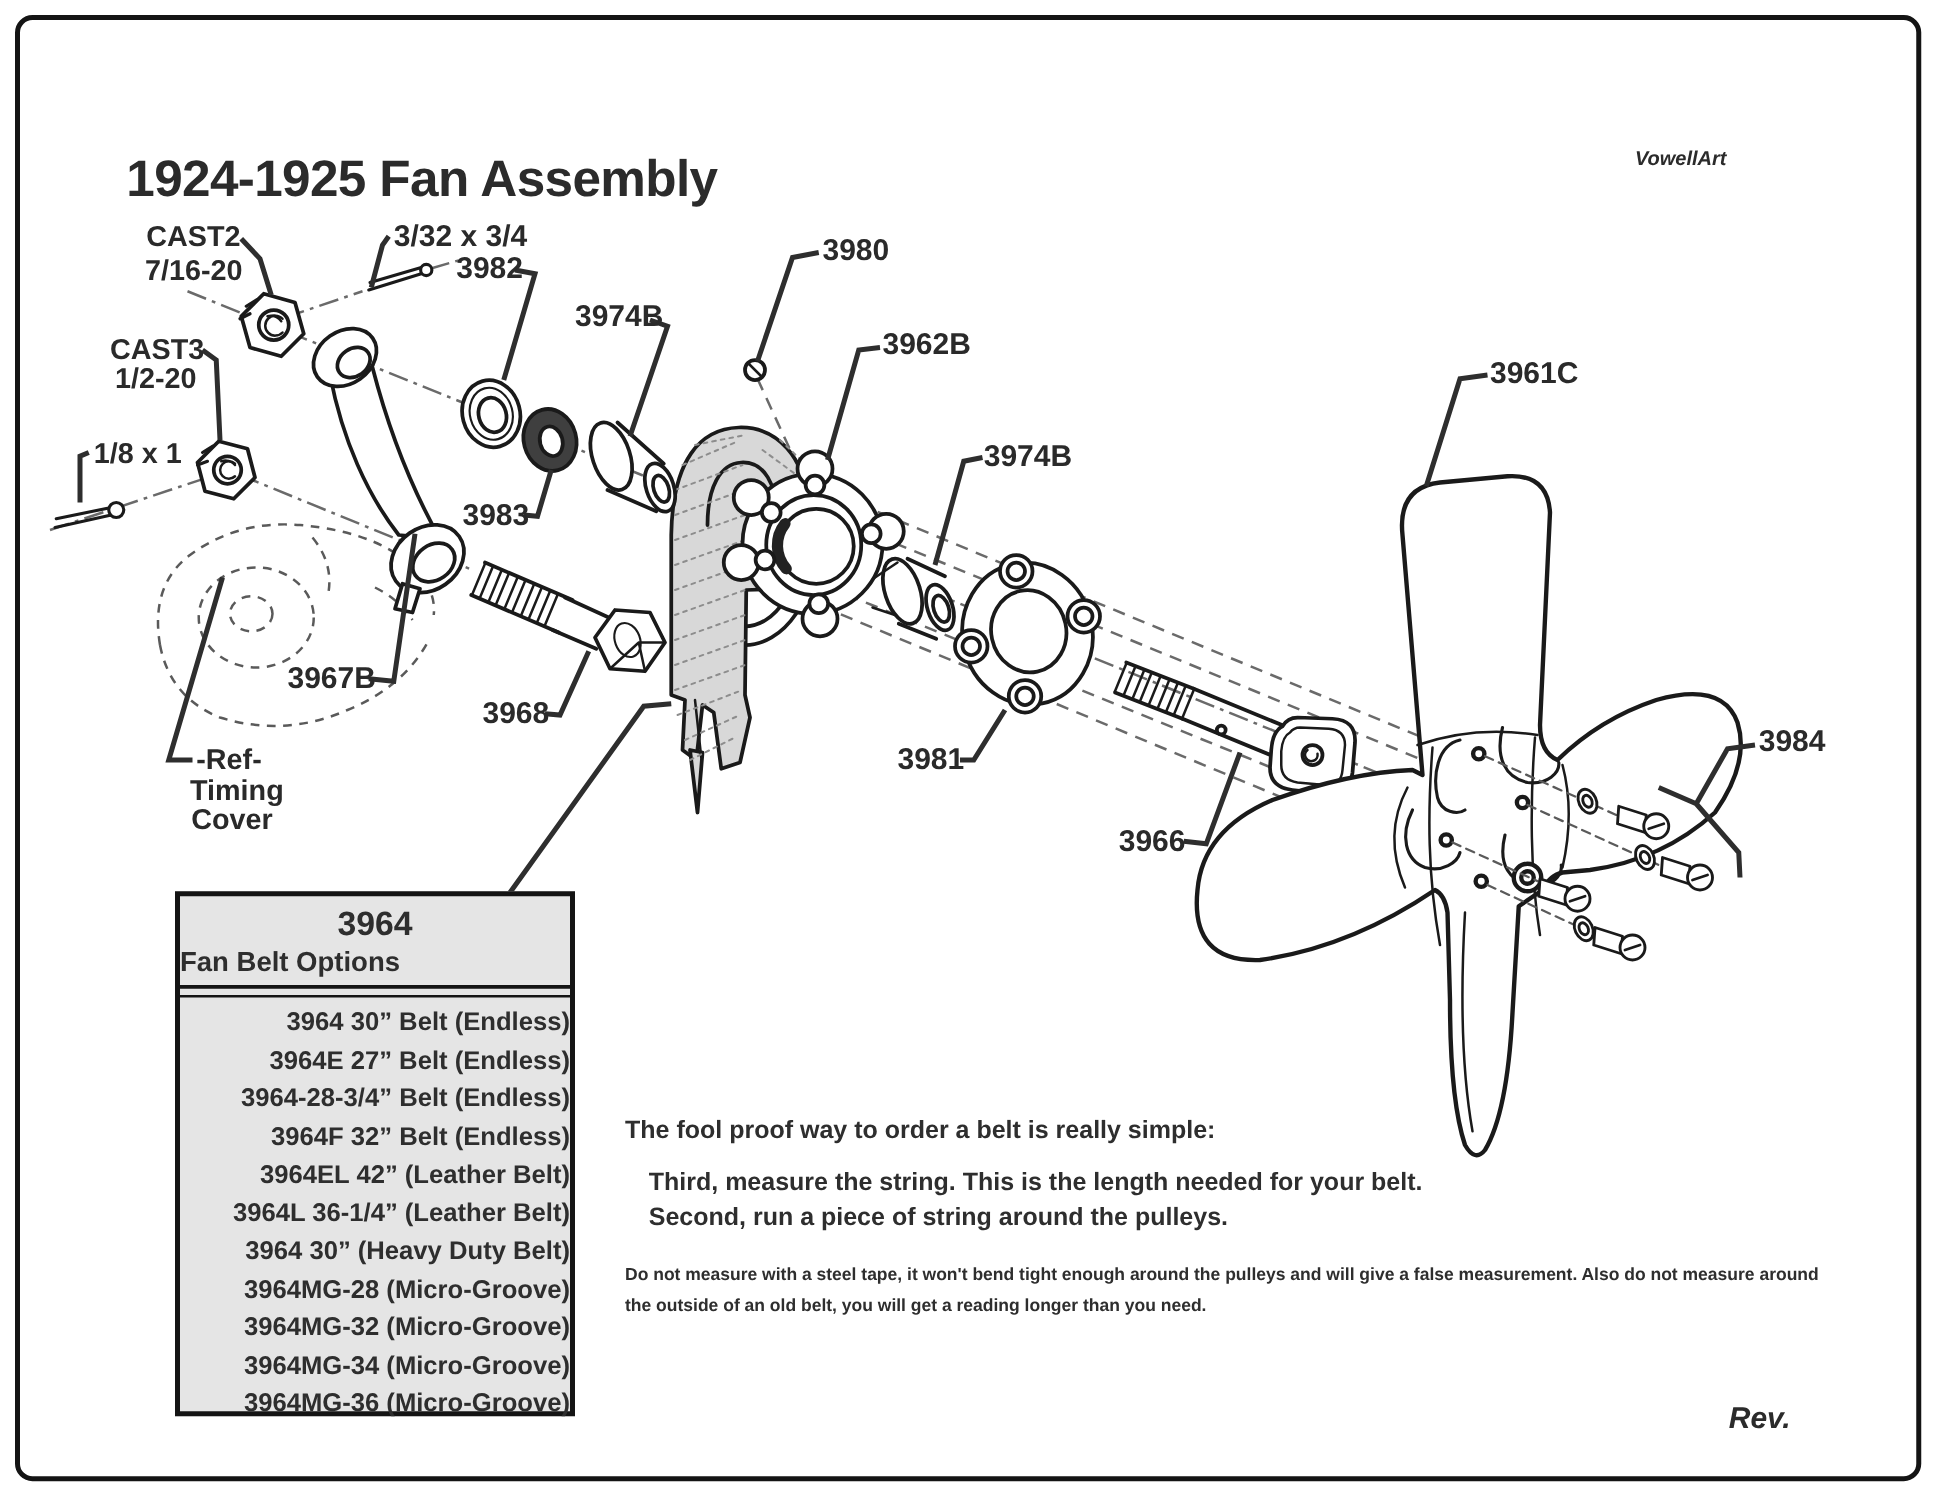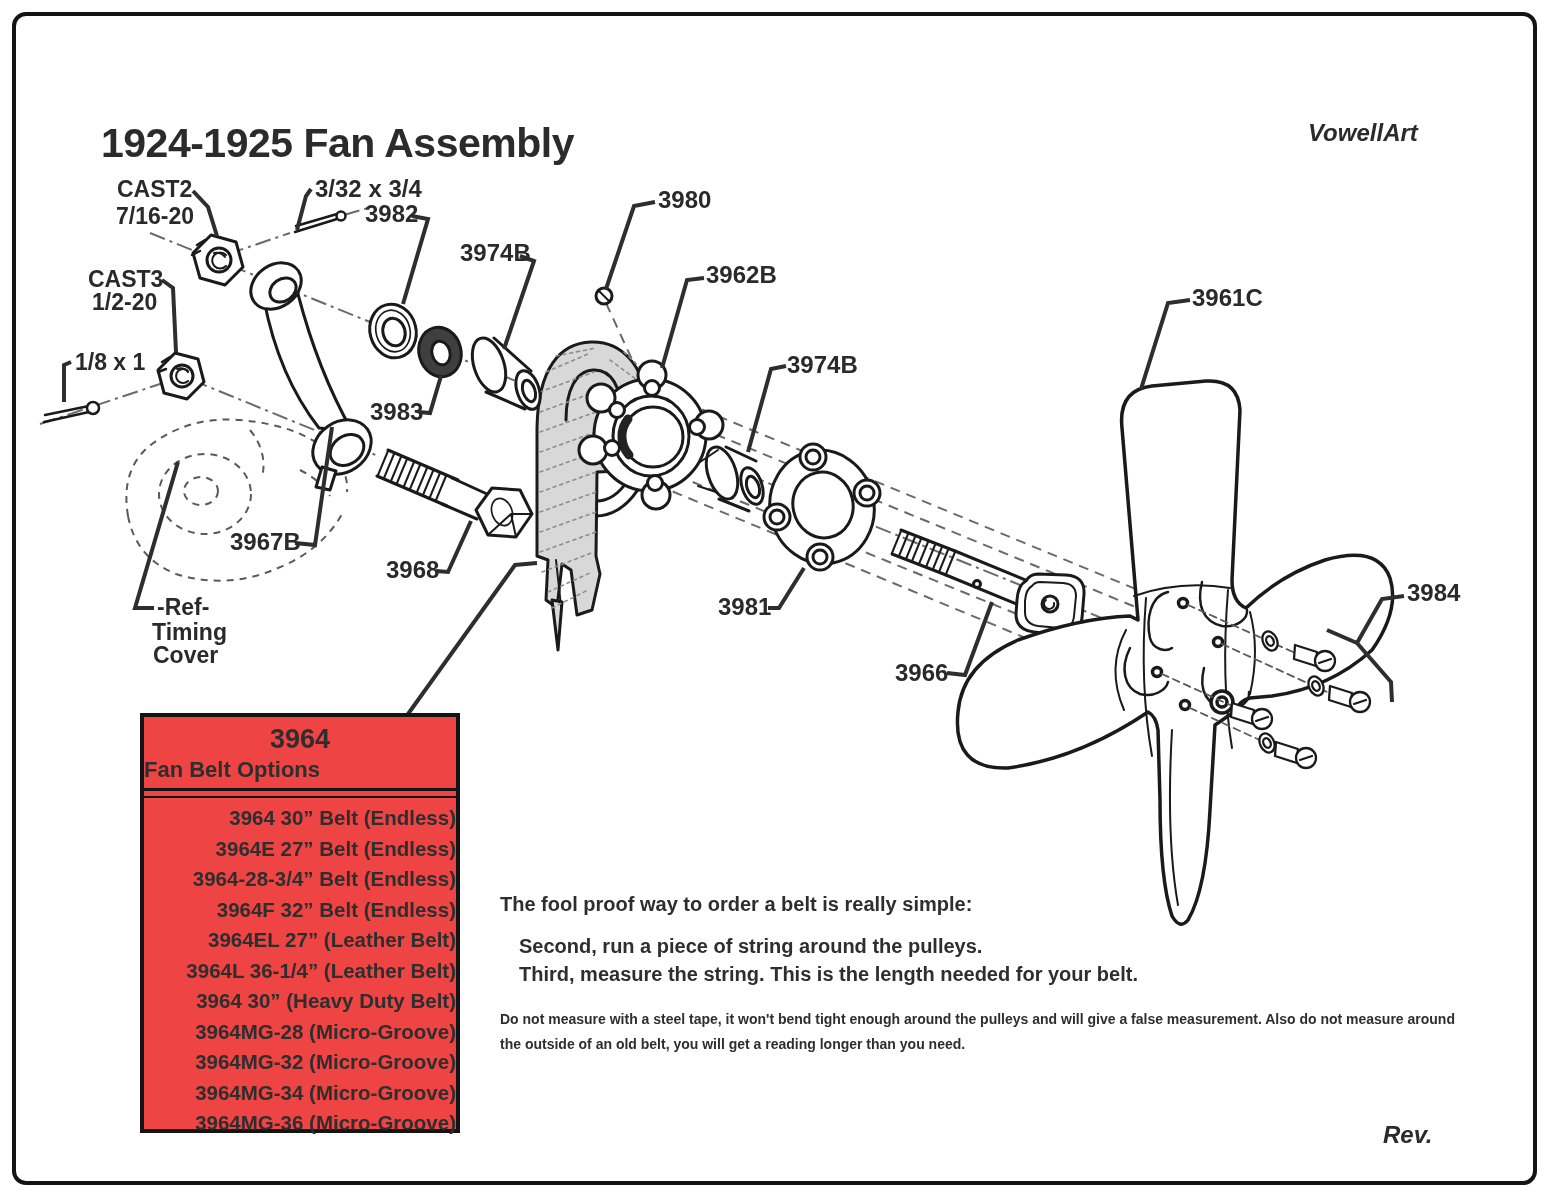--- a/index.html
+++ b/index.html
@@ -3,26 +3,26 @@
 <meta charset="utf-8">
 <style>
   html,body{margin:0;padding:0;background:#ffffff;}
   #canvas{position:relative;width:1552px;height:1199px;background:#fff;overflow:hidden;
           font-family:"Liberation Sans",sans-serif;color:#2e2e2e;}
   .frame{position:absolute;left:12px;top:12px;right:15px;bottom:14px;
          border:4px solid #141414;border-radius:14px;pointer-events:none;}
   svg.art{position:absolute;left:0;top:0;}
   .page-title{position:absolute;left:101px;top:120px;font-size:41px;font-weight:bold;
               letter-spacing:-0.5px;color:#2b2b2b;white-space:nowrap;}
-  .credit{position:absolute;left:1308px;top:119px;font-size:24px;font-weight:bold;
+  .credit{position:absolute;left:1308px;top:119px;font-size:16px;font-weight:bold;
           font-style:italic;color:#2b2b2b;}
   .rev{position:absolute;left:1383px;top:1121px;font-size:24px;font-weight:bold;
        font-style:italic;color:#2b2b2b;}
   .belt-table{position:absolute;left:140px;top:713px;width:320px;height:420px;
-              border:4px solid #141414;box-sizing:border-box;background:#ef4444;}
+              border:4px solid #141414;box-sizing:border-box;background:#e5e5e5;}
   .bt-h1{font-size:27px;font-weight:bold;text-align:center;margin-top:7px;line-height:30px;}
   .bt-h2{font-size:22px;font-weight:bold;text-align:left;line-height:31px;}
   .bt-rule{height:5px;border-top:3px solid #141414;border-bottom:2px solid #141414;
            margin:3px 0 5px 0;}
   .bt-row{font-size:20.5px;font-weight:bold;text-align:right;line-height:30.5px;
           white-space:nowrap;}
   .instructions{position:absolute;left:500px;top:893px;width:968px;}
   .intro{font-size:20px;font-weight:bold;margin:0 0 17px 0;}
   .step{font-size:20px;font-weight:bold;margin-left:19px;line-height:27.5px;}
   .warning{font-size:14px;font-weight:bold;margin-top:19px;line-height:25px;width:955px;}
@@ -354,28 +354,28 @@
   <div class="rev">Rev.</div>
 
   <div class="belt-table">
     <div class="bt-h1">3964</div>
     <div class="bt-h2">Fan Belt Options</div>
     <div class="bt-rule"></div>
     <div class="bt-row">3964 30” Belt (Endless)</div>
     <div class="bt-row">3964E 27” Belt (Endless)</div>
     <div class="bt-row">3964-28-3/4” Belt (Endless)</div>
     <div class="bt-row">3964F 32” Belt (Endless)</div>
-    <div class="bt-row">3964EL 27” (Leather Belt)</div>
+    <div class="bt-row">3964EL 42” (Leather Belt)</div>
     <div class="bt-row">3964L 36-1/4” (Leather Belt)</div>
     <div class="bt-row">3964 30” (Heavy Duty Belt)</div>
     <div class="bt-row">3964MG-28 (Micro-Groove)</div>
     <div class="bt-row">3964MG-32 (Micro-Groove)</div>
     <div class="bt-row">3964MG-34 (Micro-Groove)</div>
     <div class="bt-row">3964MG-36 (Micro-Groove)</div>
   </div>
 
   <div class="instructions">
     <div class="intro">The fool proof way to order a belt is really simple:</div>
+    <div class="step">Third, measure the string. This is the length needed for your belt.</div>
     <div class="step">Second, run a piece of string around the pulleys.</div>
-    <div class="step">Third, measure the string. This is the length needed for your belt.</div>
     <div class="warning">Do not measure with a steel tape, it won't bend tight enough around the pulleys and will give a false measurement. Also do not measure around the outside of an old belt, you will get a reading longer than you need.</div>
   </div>
 </div>
 
 </body></html>

